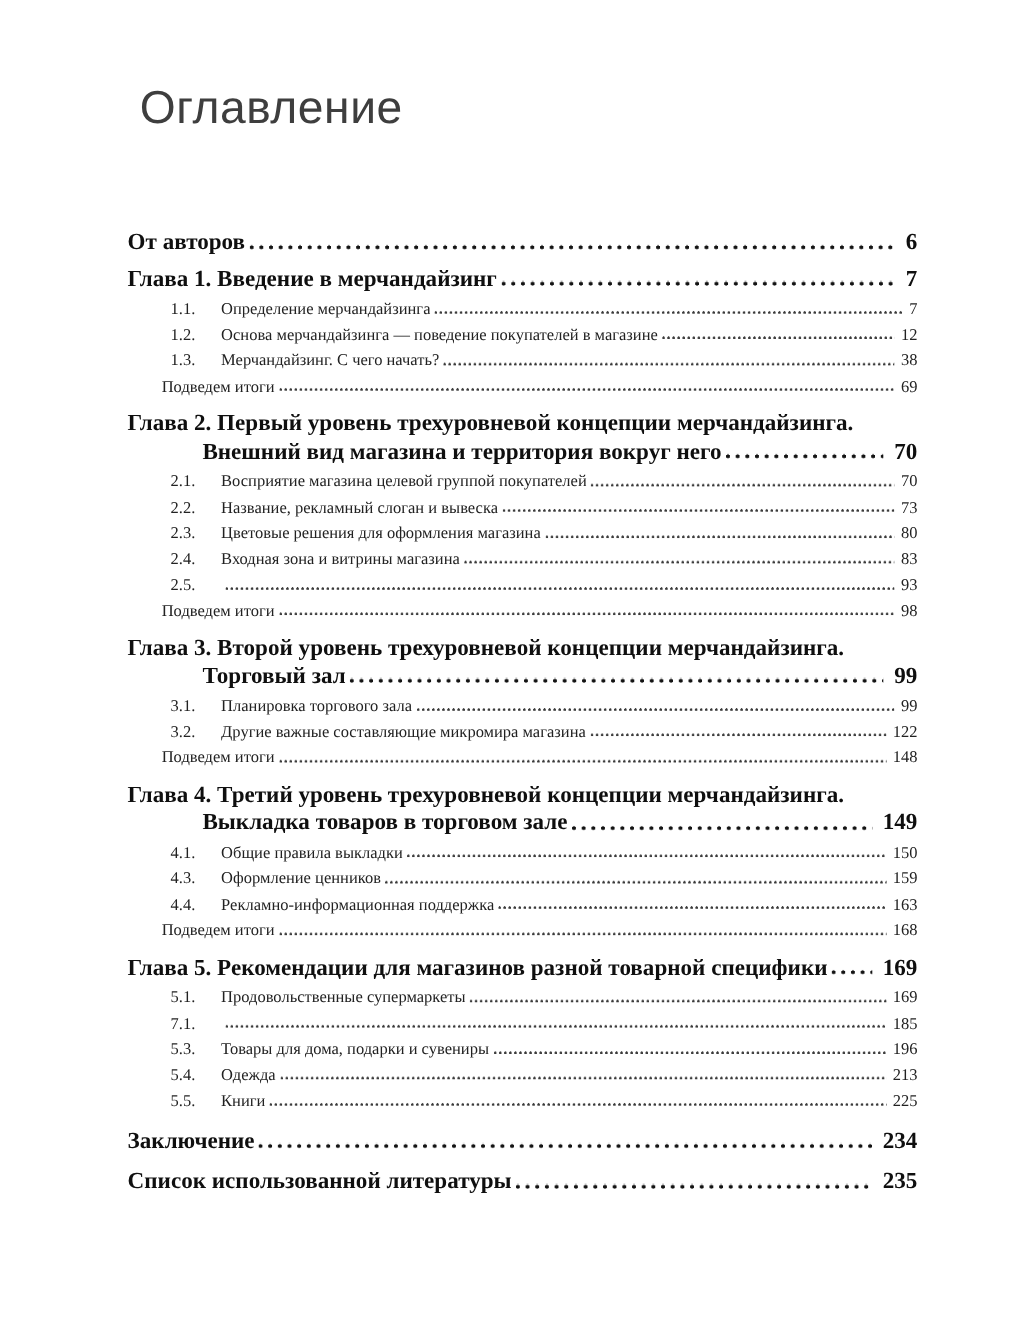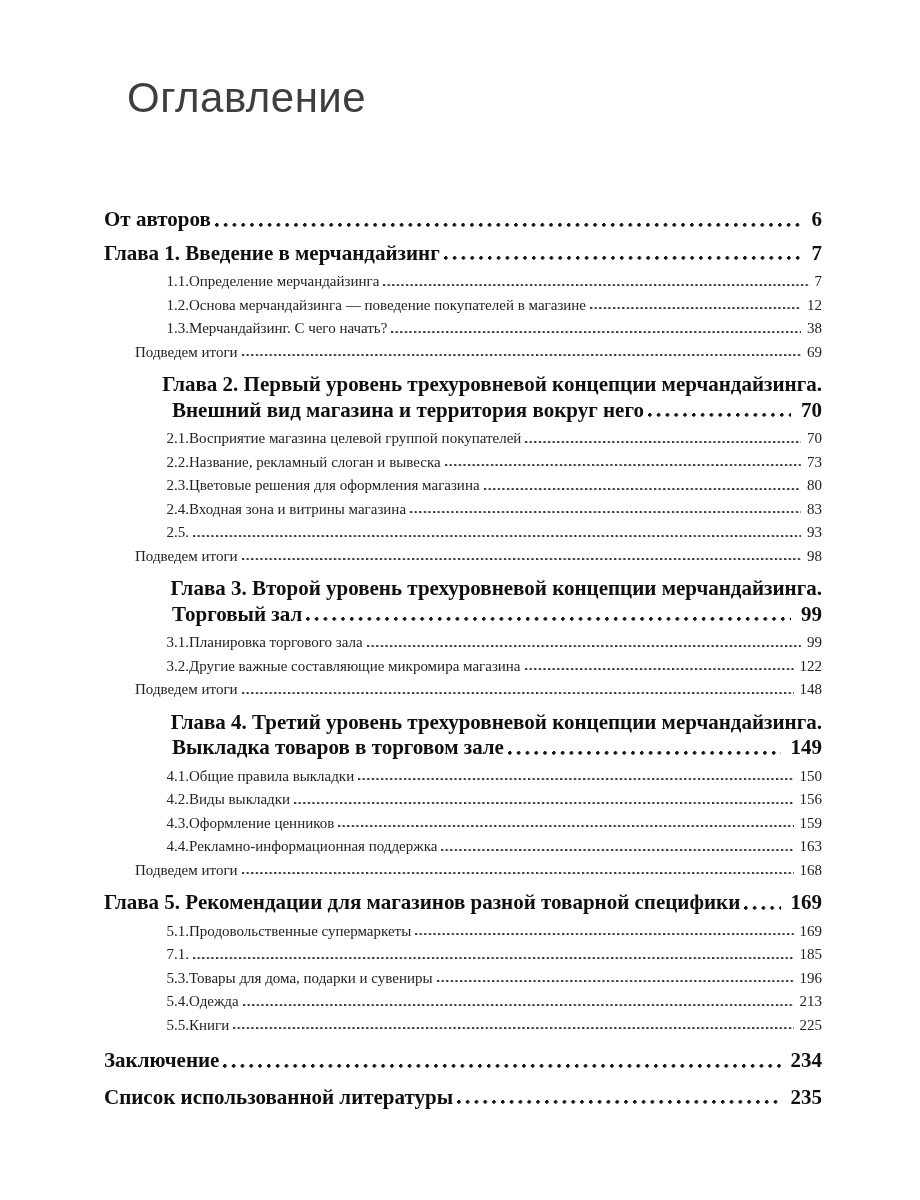--- a/index.html
+++ b/index.html
@@ -23,24 +23,23 @@
     margin: 0;
     font-family: "Liberation Sans", sans-serif;
     font-weight: 400;
     font-size: 42px;
     line-height: 46px;
     letter-spacing: 0.5px;
     color: #3e3e3e;
   }
   .toc {
     position: absolute;
-    left: 104px;
+    left: 116px;
     top: 207px;
     width: 718px;
-    text-align: right;
   }
   .entry { display: block; }
   
   .entry.chapter, .entry.backmatter {
     font-weight: bold;
     font-size: 21px;
     color: #0f0f0f;
   }
   .entry.chapter .line, .entry.backmatter .line { line-height: 25.5px; }
   .entry.gap-chapter { margin-top: 8px; }
@@ -247,28 +246,20 @@
       <div class="entry section gap-after-chapter">
         <div class="line with-leader">
           <span class="num">4.1.</span>
           <span class="text">Общие правила выкладки</span>
           <span class="leader"></span>
           <span class="page-num">150</span>
         </div>
       </div>
       <div class="entry section">
         <div class="line with-leader">
-          <span class="num">4.2.</span>
-          <span class="text">Виды выкладки</span>
-          <span class="leader"></span>
-          <span class="page-num">156</span>
-        </div>
-      </div>
-      <div class="entry section">
-        <div class="line with-leader">
           <span class="num">4.3.</span>
           <span class="text">Оформление ценников</span>
           <span class="leader"></span>
           <span class="page-num">159</span>
         </div>
       </div>
       <div class="entry section">
         <div class="line with-leader">
           <span class="num">4.4.</span>
           <span class="text">Рекламно-информационная поддержка</span>

